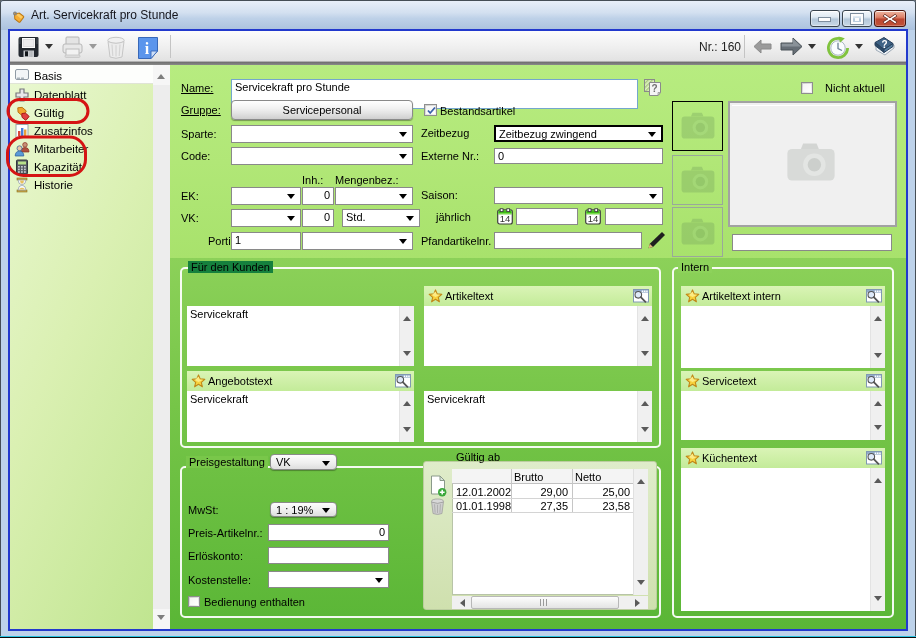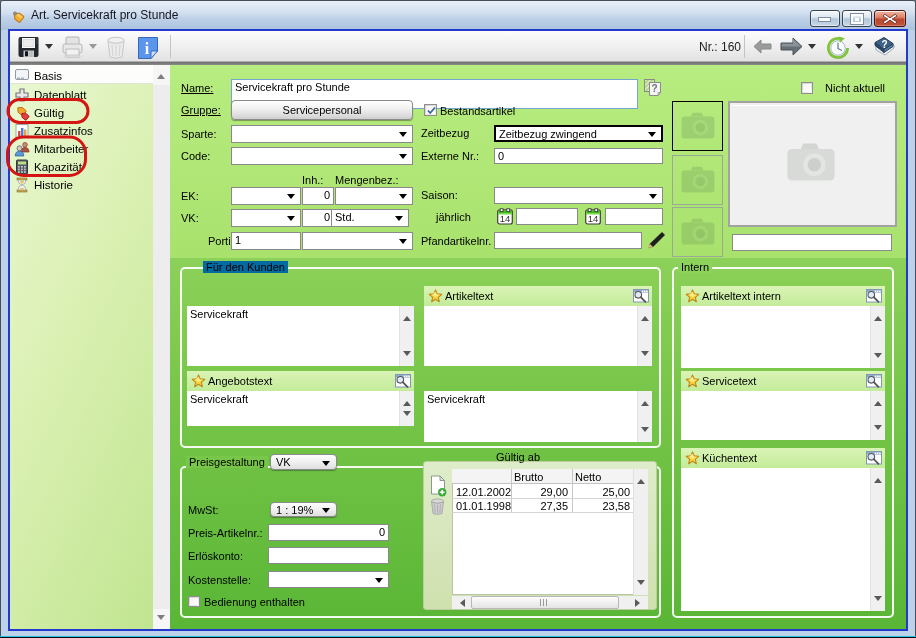--- a/index.html
+++ b/index.html
@@ -264,21 +264,21 @@
   <div class="lbl" style="left:181px;top:190px;">EK:</div>
   <div class="combo" style="left:231px;top:187px;width:70px;height:18px;"></div>
   <div class="field num" style="left:302px;top:187px;width:32px;height:18px;">0</div>
   <div class="combo" style="left:335px;top:187px;width:78px;height:18px;"></div>
   <div class="lbl" style="left:421px;top:189px;">Saison:</div>
   <div class="combo" style="left:494px;top:187px;width:169px;height:17px;"></div>
 
   <div class="lbl" style="left:181px;top:212px;">VK:</div>
   <div class="combo" style="left:231px;top:209px;width:70px;height:18px;"></div>
   <div class="field num" style="left:302px;top:209px;width:32px;height:18px;">0</div>
-  <div class="combo" style="left:331px;top:209px;width:78px;height:18px;">Std.</div>
+  <div class="combo" style="left:342px;top:209px;width:78px;height:18px;">Std.</div>
   <div class="lbl" style="left:436px;top:211px;">jährlich</div>
   <svg class="abs" style="left:497px;top:208px;" width="16" height="17" viewBox="0 0 16 17">
     <rect x="0.7" y="1.8" width="14.6" height="14.2" rx="2" fill="#fff" stroke="#3f3f3f" stroke-width="1.2"></rect>
     <path d="M1.2 3.8 Q1.2 2.3 2.7 2.3 L13.3 2.3 Q14.8 2.3 14.8 3.8 L14.8 6.3 L1.2 6.3 Z" fill="#3ebc17"></path>
     <rect x="1.2" y="5.2" width="13.6" height="1.1" fill="#8ae05e"></rect>
     <rect x="3.2" y="0.7" width="2.8" height="2.9" fill="#fff" stroke="#3f3f3f" stroke-width=".9"></rect>
     <rect x="9.8" y="0.7" width="2.8" height="2.9" fill="#fff" stroke="#3f3f3f" stroke-width=".9"></rect>
     <text x="8" y="14" font-size="9.5" text-anchor="middle" fill="#333">14</text>
   </svg>
   <div class="field" style="left:516px;top:208px;width:62px;height:17px;"></div>
@@ -336,21 +336,21 @@
   <svg class="abs" style="left:785px;top:140px;" width="52" height="45" viewBox="0 0 46 40" opacity="0.5">
     <path d="M14 8 L16 3 L28 3 L30 8 Z" fill="#b8bcb8"></path>
       <rect x="2" y="8" width="42" height="28" rx="4" fill="#c2c6c2"></rect>
       <circle cx="26" cy="22" r="10" fill="#d8dcd8"></circle>
       <circle cx="26" cy="22" r="6" fill="#aab0aa"></circle>
   </svg>
   <div class="field" style="left:732px;top:234px;width:160px;height:17px;"></div>
 </div>
 <div id="fdk">
   <div class="group" style="left:180px;top:267px;width:481px;height:181px;"></div>
-  <div class="lbl" style="left:203px;top:261px;background:#0369a1;padding:0 3px;">Für den Kunden</div>
+  <div class="lbl" style="left:188px;top:261px;background:#15803d;padding:0 3px;">Für den Kunden</div>
 
   <div class="tpanel" style="left:187px;top:286px;width:227px;height:80px;">
     <div class="tbody">Servicekraft</div>
     <div class="tsb">
         <div class="arr-u"></div>
         <div class="arr-d"></div>
       </div>
   </div>
 
   <div class="tpanel" style="left:424px;top:286px;width:228px;height:80px;">
@@ -370,21 +370,21 @@
           <path d="M7.8 8.2 L12.4 12.8" stroke="#555" stroke-width="1.8" stroke-linecap="round"></path>
         </svg>
       </div>
     <div class="tbody"></div>
     <div class="tsb">
         <div class="arr-u"></div>
         <div class="arr-d"></div>
       </div>
   </div>
 
-  <div class="tpanel" style="left:187px;top:371px;width:227px;height:55px;">
+  <div class="tpanel" style="left:187px;top:371px;width:227px;height:71px;">
     <div class="thead">
         <svg class="star" width="15" height="14" viewBox="0 0 15 14">
           <path d="M7.5 0.9 L9.2 4.9 L13.8 5.3 L10.3 8.3 L11.4 12.8 L7.5 10.3 L3.6 12.8 L4.7 8.3 L1.2 5.3 L5.8 4.9 Z" fill="#f8d33e" stroke="#c08818" stroke-width="1.1" stroke-linejoin="round"></path>
           <path d="M7.5 2.6 L8.7 5.5 L12 5.8 L7.5 7.9 L4 6 Z" fill="#fceb85"></path>
         </svg>
         <div class="t">Angebotstext</div>
         <svg class="mag" width="16" height="14" viewBox="0 0 16 14">
           <rect x="0.5" y="0.5" width="15" height="12.5" fill="#fff" stroke="#8099b2"></rect>
           <rect x="1" y="1" width="14" height="2.6" fill="#93accb"></rect>
           <rect x="8.8" y="1.5" width="1.5" height="1.5" fill="#fff"></rect>
@@ -442,21 +442,21 @@
   </svg>
 
   <svg class="abs" style="left:429px;top:498px;" width="17" height="17" viewBox="0 0 22 23">
     <ellipse cx="11" cy="4.4" rx="8.2" ry="3.1" fill="#d8d8d8" stroke="#9a9a9a"></ellipse>
     <path d="M3 5.5 L5 21 Q11 23.6 17 21 L19 5.5 Q11 9 3 5.5 Z" fill="#cecece" stroke="#9a9a9a"></path>
     <path d="M7 8.5 L7.8 20 M11 9.2 L11 20.5 M15 8.5 L14.2 20" stroke="#aaaaaa" stroke-width="1.2" fill="none"></path>
   </svg>
 
   <div class="abs" style="left:452px;top:469px;width:196px;height:126px;background:#fff;border:1px solid #b8c4a8;"></div>
   <div class="abs" style="left:452px;top:469px;width:181px;height:15px;background:#f4f4f4;border-bottom:1px solid #c2c2c2;"></div>
-  <div class="lbl" style="left:456px;top:451px;margin-left:40px;">Gültig ab</div>
+  <div class="lbl" style="left:456px;top:451px;">Gültig ab</div>
   <div class="lbl" style="left:514px;top:471px;">Brutto</div>
   <div class="lbl" style="left:575px;top:471px;">Netto</div>
   <div class="abs" style="left:511px;top:469px;width:1px;height:43px;background:#c6c6c6;"></div>
   <div class="abs" style="left:572px;top:469px;width:1px;height:43px;background:#c6c6c6;"></div>
   <div class="lbl" style="left:456px;top:486px;">12.01.2002</div>
   <div class="lbl num" style="left:512px;top:486px;width:56px;">29,00</div>
   <div class="lbl num" style="left:573px;top:486px;width:57px;">25,00</div>
   <div class="abs" style="left:452px;top:498px;width:181px;height:1px;background:#d4d4d4;"></div>
   <div class="lbl" style="left:456px;top:500px;">01.01.1998</div>
   <div class="lbl num" style="left:512px;top:500px;width:56px;">27,35</div>

